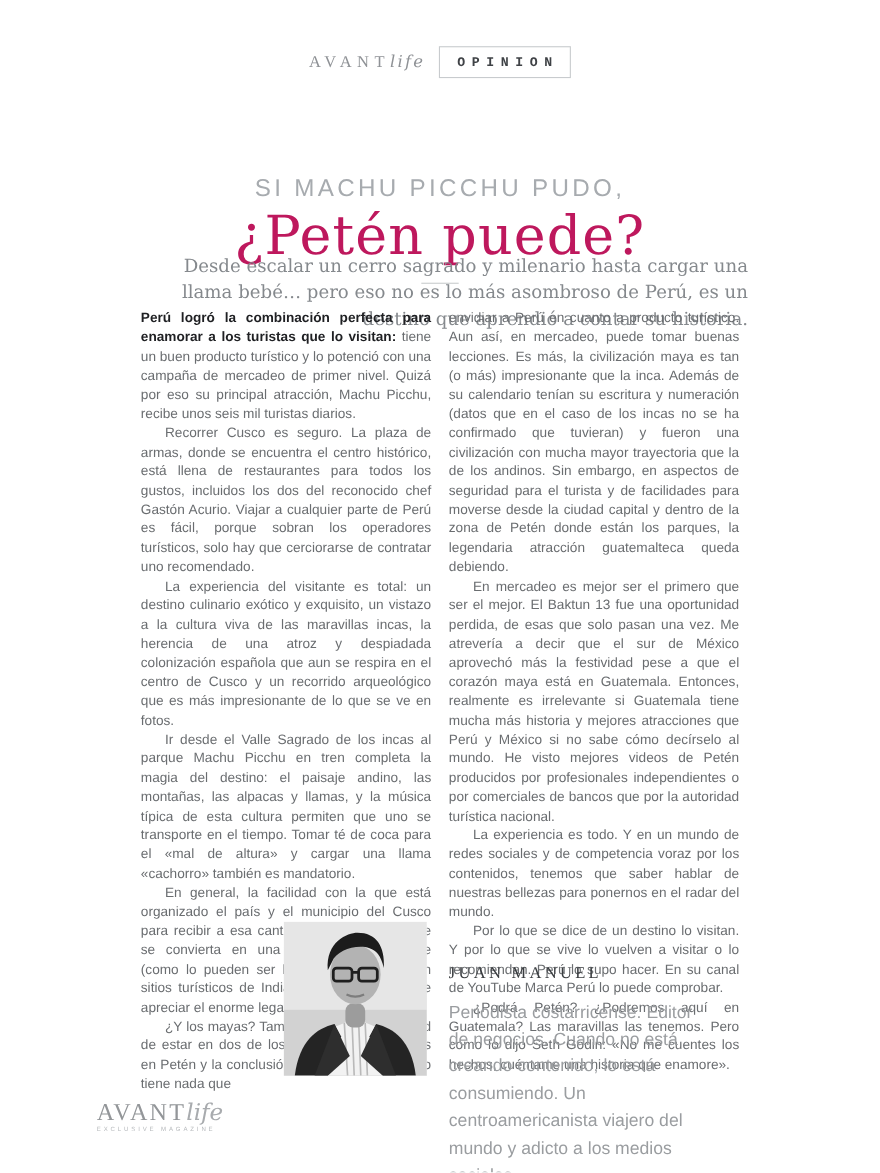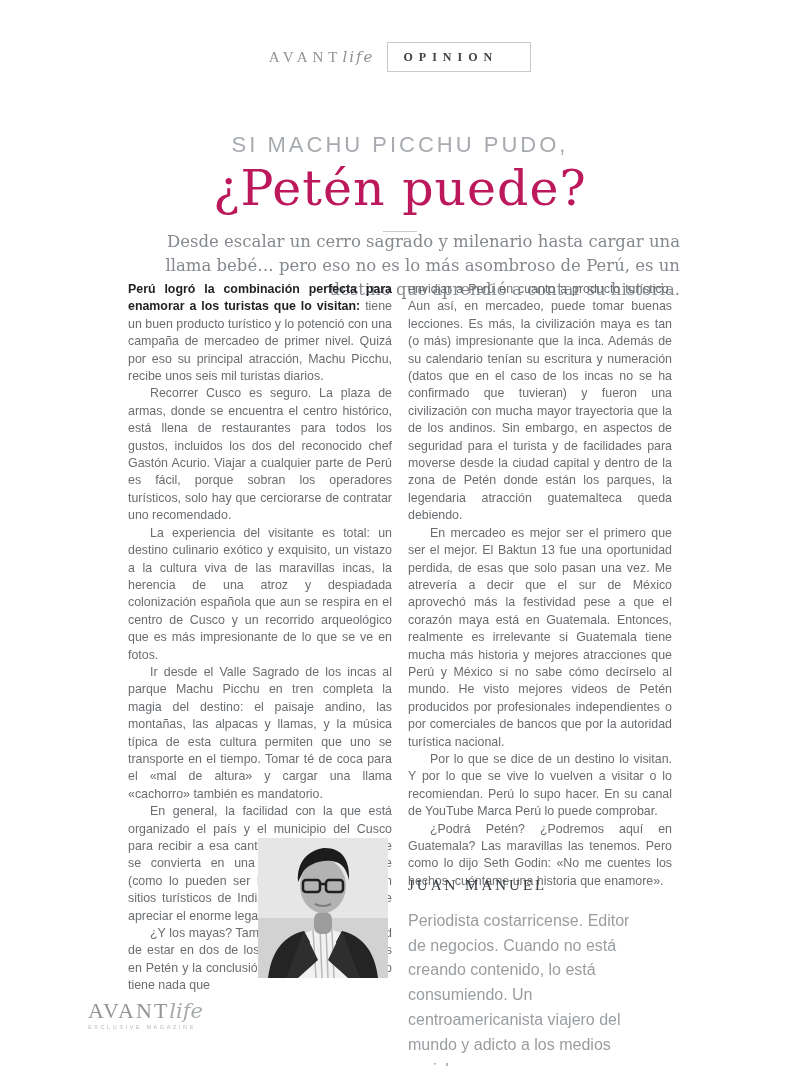--- a/index.html
+++ b/index.html
@@ -18,29 +18,30 @@
   .brand{
     font-family:"Liberation Serif", serif;
     color:#8f9296;font-size:15px;letter-spacing:5px;
   }
   .brand .life{
     font-family:"DejaVu Serif", serif;
     font-style:italic;letter-spacing:2px;font-size:15px;color:#8f9296;
   }
   .section-box{
     border:1px solid #c8cbce;
-    padding:7px 32px 6px 16px;
-    font-family:Liberation Serif, serif;
+    padding:7px 10px 6px 16px;
+    font-family:Liberation Mono, monospace;
     font-size:12px;letter-spacing:6px;color:#3f4246;font-weight:bold;
   }
   
   .title-block{position:absolute;top:132px;left:0;width:800px;text-align:center;}
   .kicker{
     color:#a7abaf;font-size:22px;letter-spacing:3px;font-weight:400;
     font-family:"Liberation Sans", sans-serif;
+    margin-top:26px;
   }
   .headline{
     margin-top:2px;
     font-family:"DejaVu Serif", serif;
     font-size:49px;color:#be185d;font-weight:400;letter-spacing:1px;
   }
   .title-rule{
     width:34px;height:1px;background:#c9ccce;margin:14px auto 0 auto;
   }
   .deck{
@@ -122,20 +123,21 @@
       <p class="no-indent"><strong>Perú logró la combinación perfecta para enamorar a los turistas que lo visitan:</strong><span> tiene un buen producto turístico y lo potenció con una campaña de mercadeo de primer nivel. Quizá por eso su principal atracción, Machu Picchu, recibe unos seis mil turistas diarios.</span></p>
       <p>Recorrer Cusco es seguro. La plaza de armas, donde se encuentra el centro histórico, está llena de restaurantes para todos los gustos, incluidos los dos del reconocido chef Gastón Acurio. Viajar a cualquier parte de Perú es fácil, porque sobran los operadores turísticos, solo hay que cerciorarse de contratar uno recomendado.</p>
       <p>La experiencia del visitante es total: un destino culinario exótico y exquisito, un vistazo a la cultura viva de las maravillas incas, la herencia de una atroz y despiadada colonización española que aun se respira en el centro de Cusco y un recorrido arqueológico que es más impresionante de lo que se ve en fotos.</p>
       <p>Ir desde el Valle Sagrado de los incas al parque Machu Picchu en tren completa la magia del destino: el paisaje andino, las montañas, las alpacas y llamas, y la música típica de esta cultura permiten que uno se transporte en el tiempo. Tomar té de coca para el «mal de altura» y cargar una llama «cachorro» también es mandatorio.</p>
       <p>En general, la facilidad con la que está organizado el país y el municipio del Cusco para recibir a esa cantidad de turistas sin que se convierta en una experiencia agobiante (como lo pueden ser los mares de gente en sitios turísticos de India, por ejemplo) permite apreciar el enorme legado inca.</p>
       <p>¿Y los mayas? También tuve la oportunidad de estar en dos de los parques arqueológicos en Petén y la conclusión es una: Guatemala no tiene nada que</p>
     </div>
     <div class="col">
       <p class="no-indent">envidiar a Perú en cuanto a producto turístico. Aun así, en mercadeo, puede tomar buenas lecciones. Es más, la civilización maya es tan (o más) impresionante que la inca. Además de su calendario tenían su escritura y numeración (datos que en el caso de los incas no se ha confirmado que tuvieran) y fueron una civilización con mucha mayor trayectoria que la de los andinos. Sin embargo, en aspectos de seguridad para el turista y de facilidades para moverse desde la ciudad capital y dentro de la zona de Petén donde están los parques, la legendaria atracción guatemalteca queda debiendo.</p>
       <p>En mercadeo es mejor ser el primero que ser el mejor. El Baktun 13 fue una oportunidad perdida, de esas que solo pasan una vez. Me atrevería a decir que el sur de México aprovechó más la festividad pese a que el corazón maya está en Guatemala. Entonces, realmente es irrelevante si Guatemala tiene mucha más historia y mejores atracciones que Perú y México si no sabe cómo decírselo al mundo. He visto mejores videos de Petén producidos por profesionales independientes o por comerciales de bancos que por la autoridad turística nacional.</p>
+      <p>La experiencia es todo. Y en un mundo de redes sociales y de competencia voraz por los contenidos, tenemos que saber hablar de nuestras bellezas para ponernos en el radar del mundo.</p>
       <p>Por lo que se dice de un destino lo visitan. Y por lo que se vive lo vuelven a visitar o lo recomiendan. Perú lo supo hacer. En su canal de YouTube Marca Perú lo puede comprobar.</p>
       <p>¿Podrá Petén? ¿Podremos aquí en Guatemala? Las maravillas las tenemos. Pero como lo dijo Seth Godin: «No me cuentes los hechos, cuéntame una historia que enamore».</p>
     </div>
   </div>
 
   <div class="author">
     <div class="photo">
       <svg width="130" height="140" viewBox="0 0 130 140" xmlns="http://www.w3.org/2000/svg">
         <rect width="130" height="140" fill="#e6e6e6"></rect>
         <rect y="80" width="130" height="60" fill="#d2d2d2"></rect>

